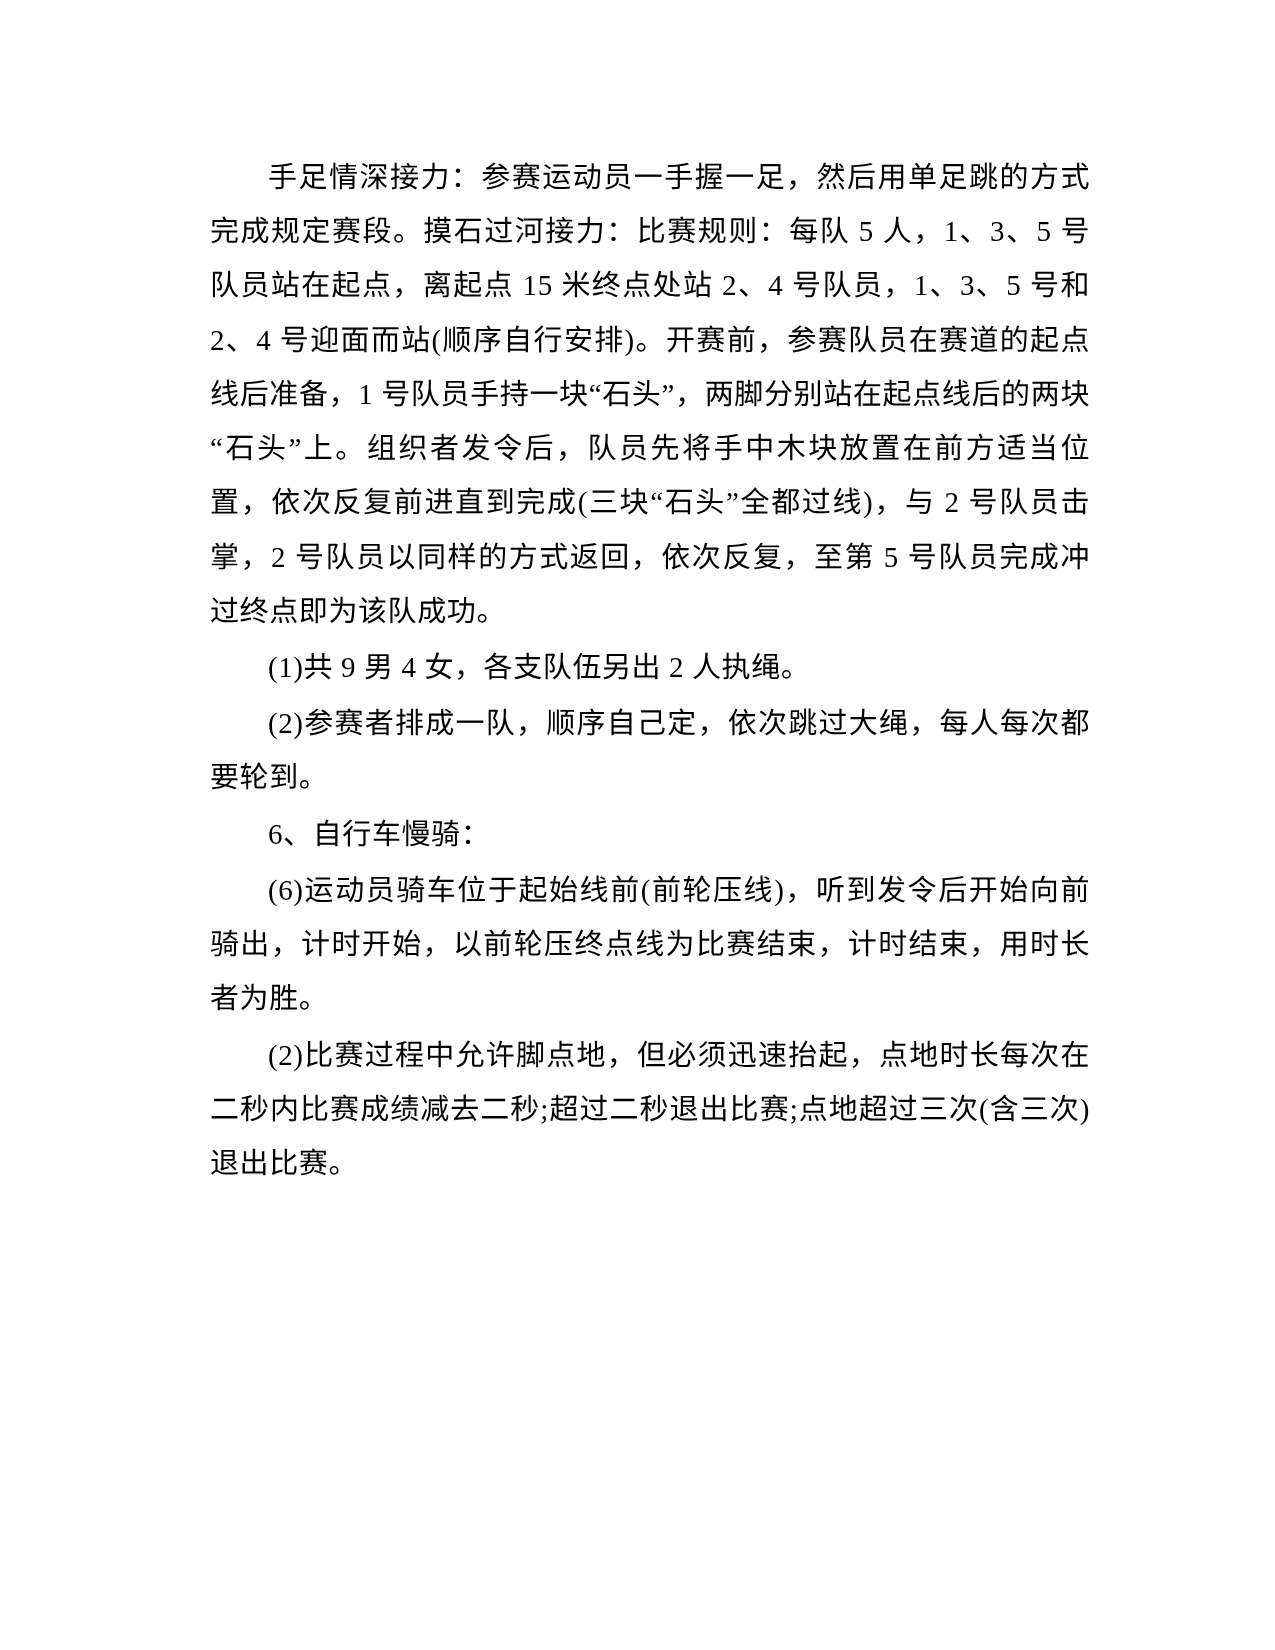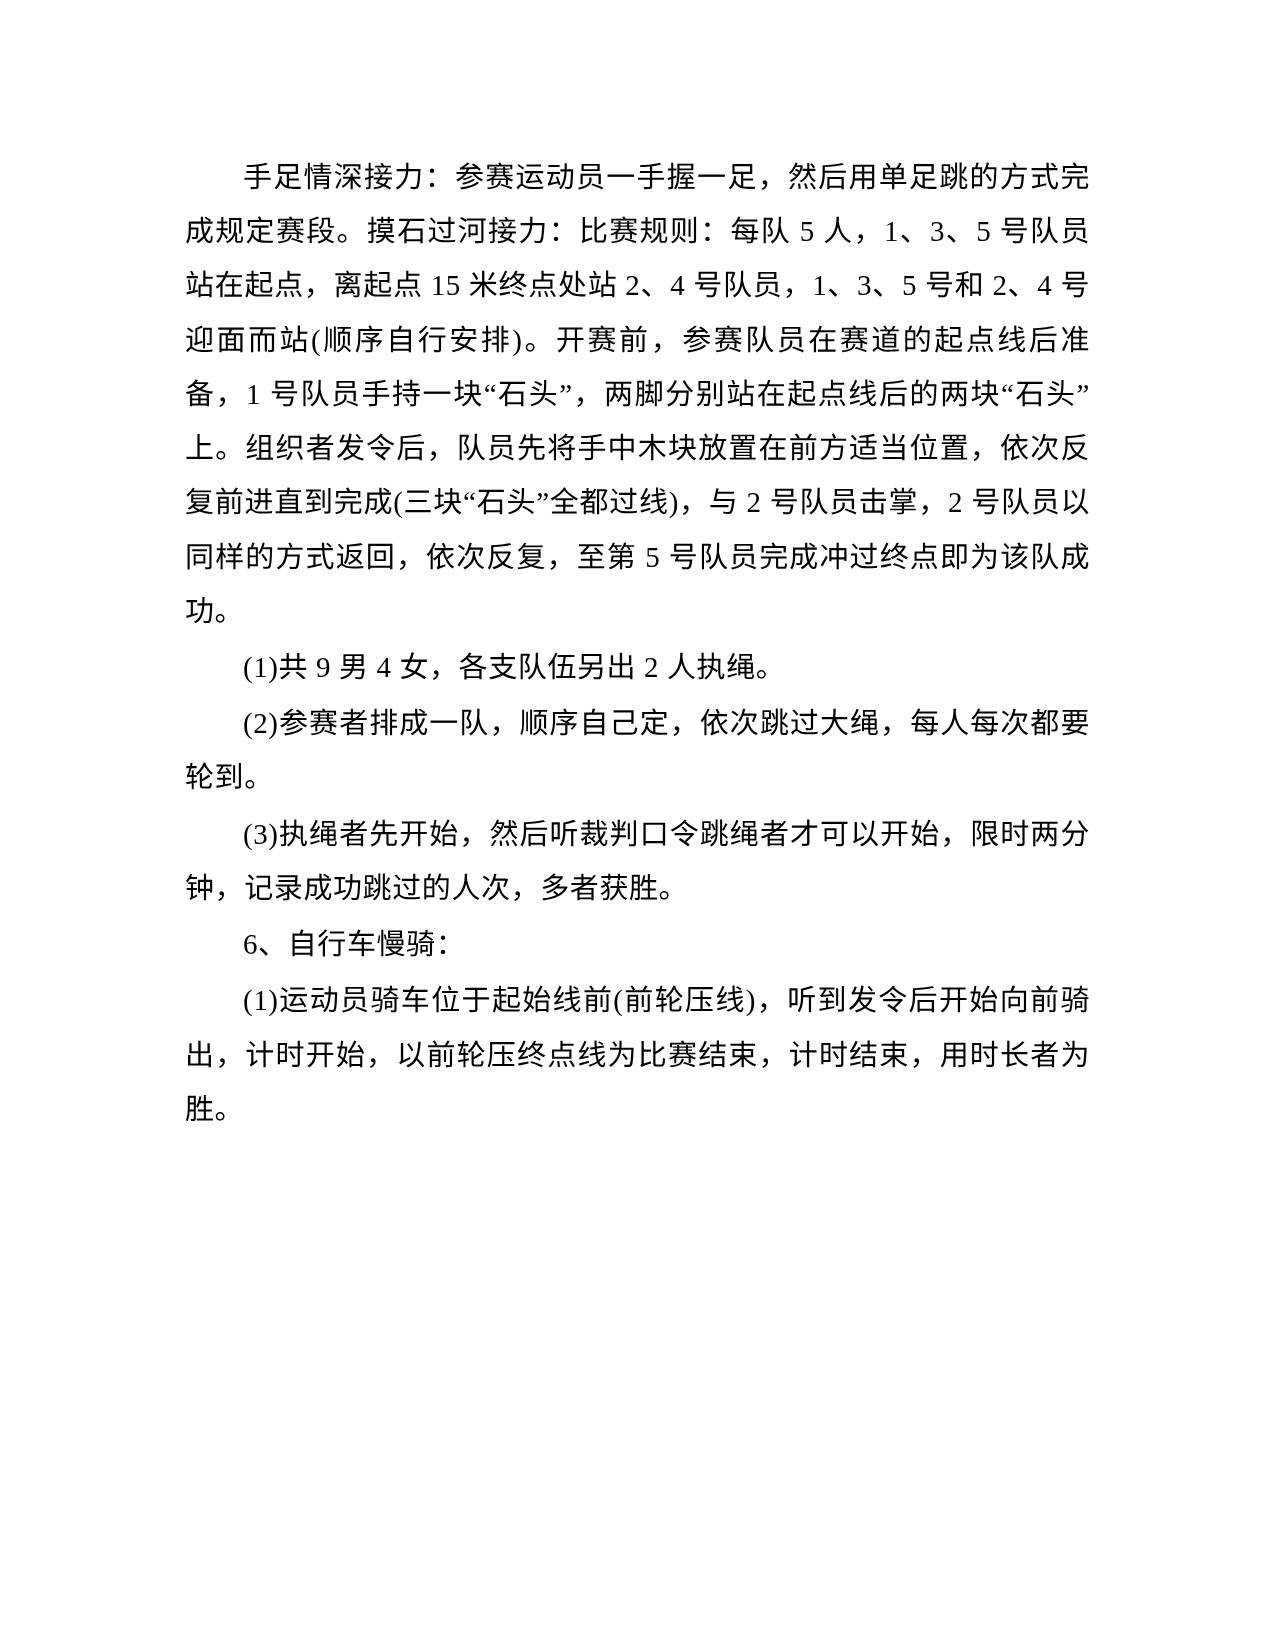--- a/index.html
+++ b/index.html
@@ -17,31 +17,32 @@
     padding: 150px 185px 0 185px;
     font-family: "Liberation Serif", "DejaVu Serif", serif;
   }
   .doc-body {
     font-size: 29px;
     line-height: 1.87;
     color: #000000;
     text-align: justify;
     text-justify: inter-ideograph;
     letter-spacing: 0.6px;
+    margin-left: 25px;
   }
   .para {
     margin: 0 0 2px 0;
     text-indent: 58px;
   }
 </style>
 </head>
 <body>
 
 <div class="page">
   <div class="doc-body">
     <p class="para">手足情深接力：参赛运动员一手握一足，然后用单足跳的方式完成规定赛段。摸石过河接力：比赛规则：每队 5 人，1、3、5 号队员站在起点，离起点 15 米终点处站 2、4 号队员，1、3、5 号和 2、4 号迎面而站(顺序自行安排)。开赛前，参赛队员在赛道的起点线后准备，1 号队员手持一块“石头”，两脚分别站在起点线后的两块“石头”上。组织者发令后，队员先将手中木块放置在前方适当位置，依次反复前进直到完成(三块“石头”全都过线)，与 2 号队员击掌，2 号队员以同样的方式返回，依次反复，至第 5 号队员完成冲过终点即为该队成功。</p>
     <p class="para">(1)共 9 男 4 女，各支队伍另出 2 人执绳。</p>
     <p class="para">(2)参赛者排成一队，顺序自己定，依次跳过大绳，每人每次都要轮到。</p>
-    <p class="para">(3)执绳者先开始，然后听裁判口令跳绳者才可以开始，限时两分钟，记录成功跳过的人次，多者获胜。</p>
     <p class="para">6、自行车慢骑：</p>
-    <p class="para">(1)运动员骑车位于起始线前(前轮压线)，听到发令后开始向前骑出，计时开始，以前轮压终点线为比赛结束，计时结束，用时长者为胜。</p>
+    <p class="para">(6)运动员骑车位于起始线前(前轮压线)，听到发令后开始向前骑出，计时开始，以前轮压终点线为比赛结束，计时结束，用时长者为胜。</p>
+    <p class="para">(2)比赛过程中允许脚点地，但必须迅速抬起，点地时长每次在二秒内比赛成绩减去二秒;超过二秒退出比赛;点地超过三次(含三次)退出比赛。</p>
   </div>
 </div>
 
 </body></html>

